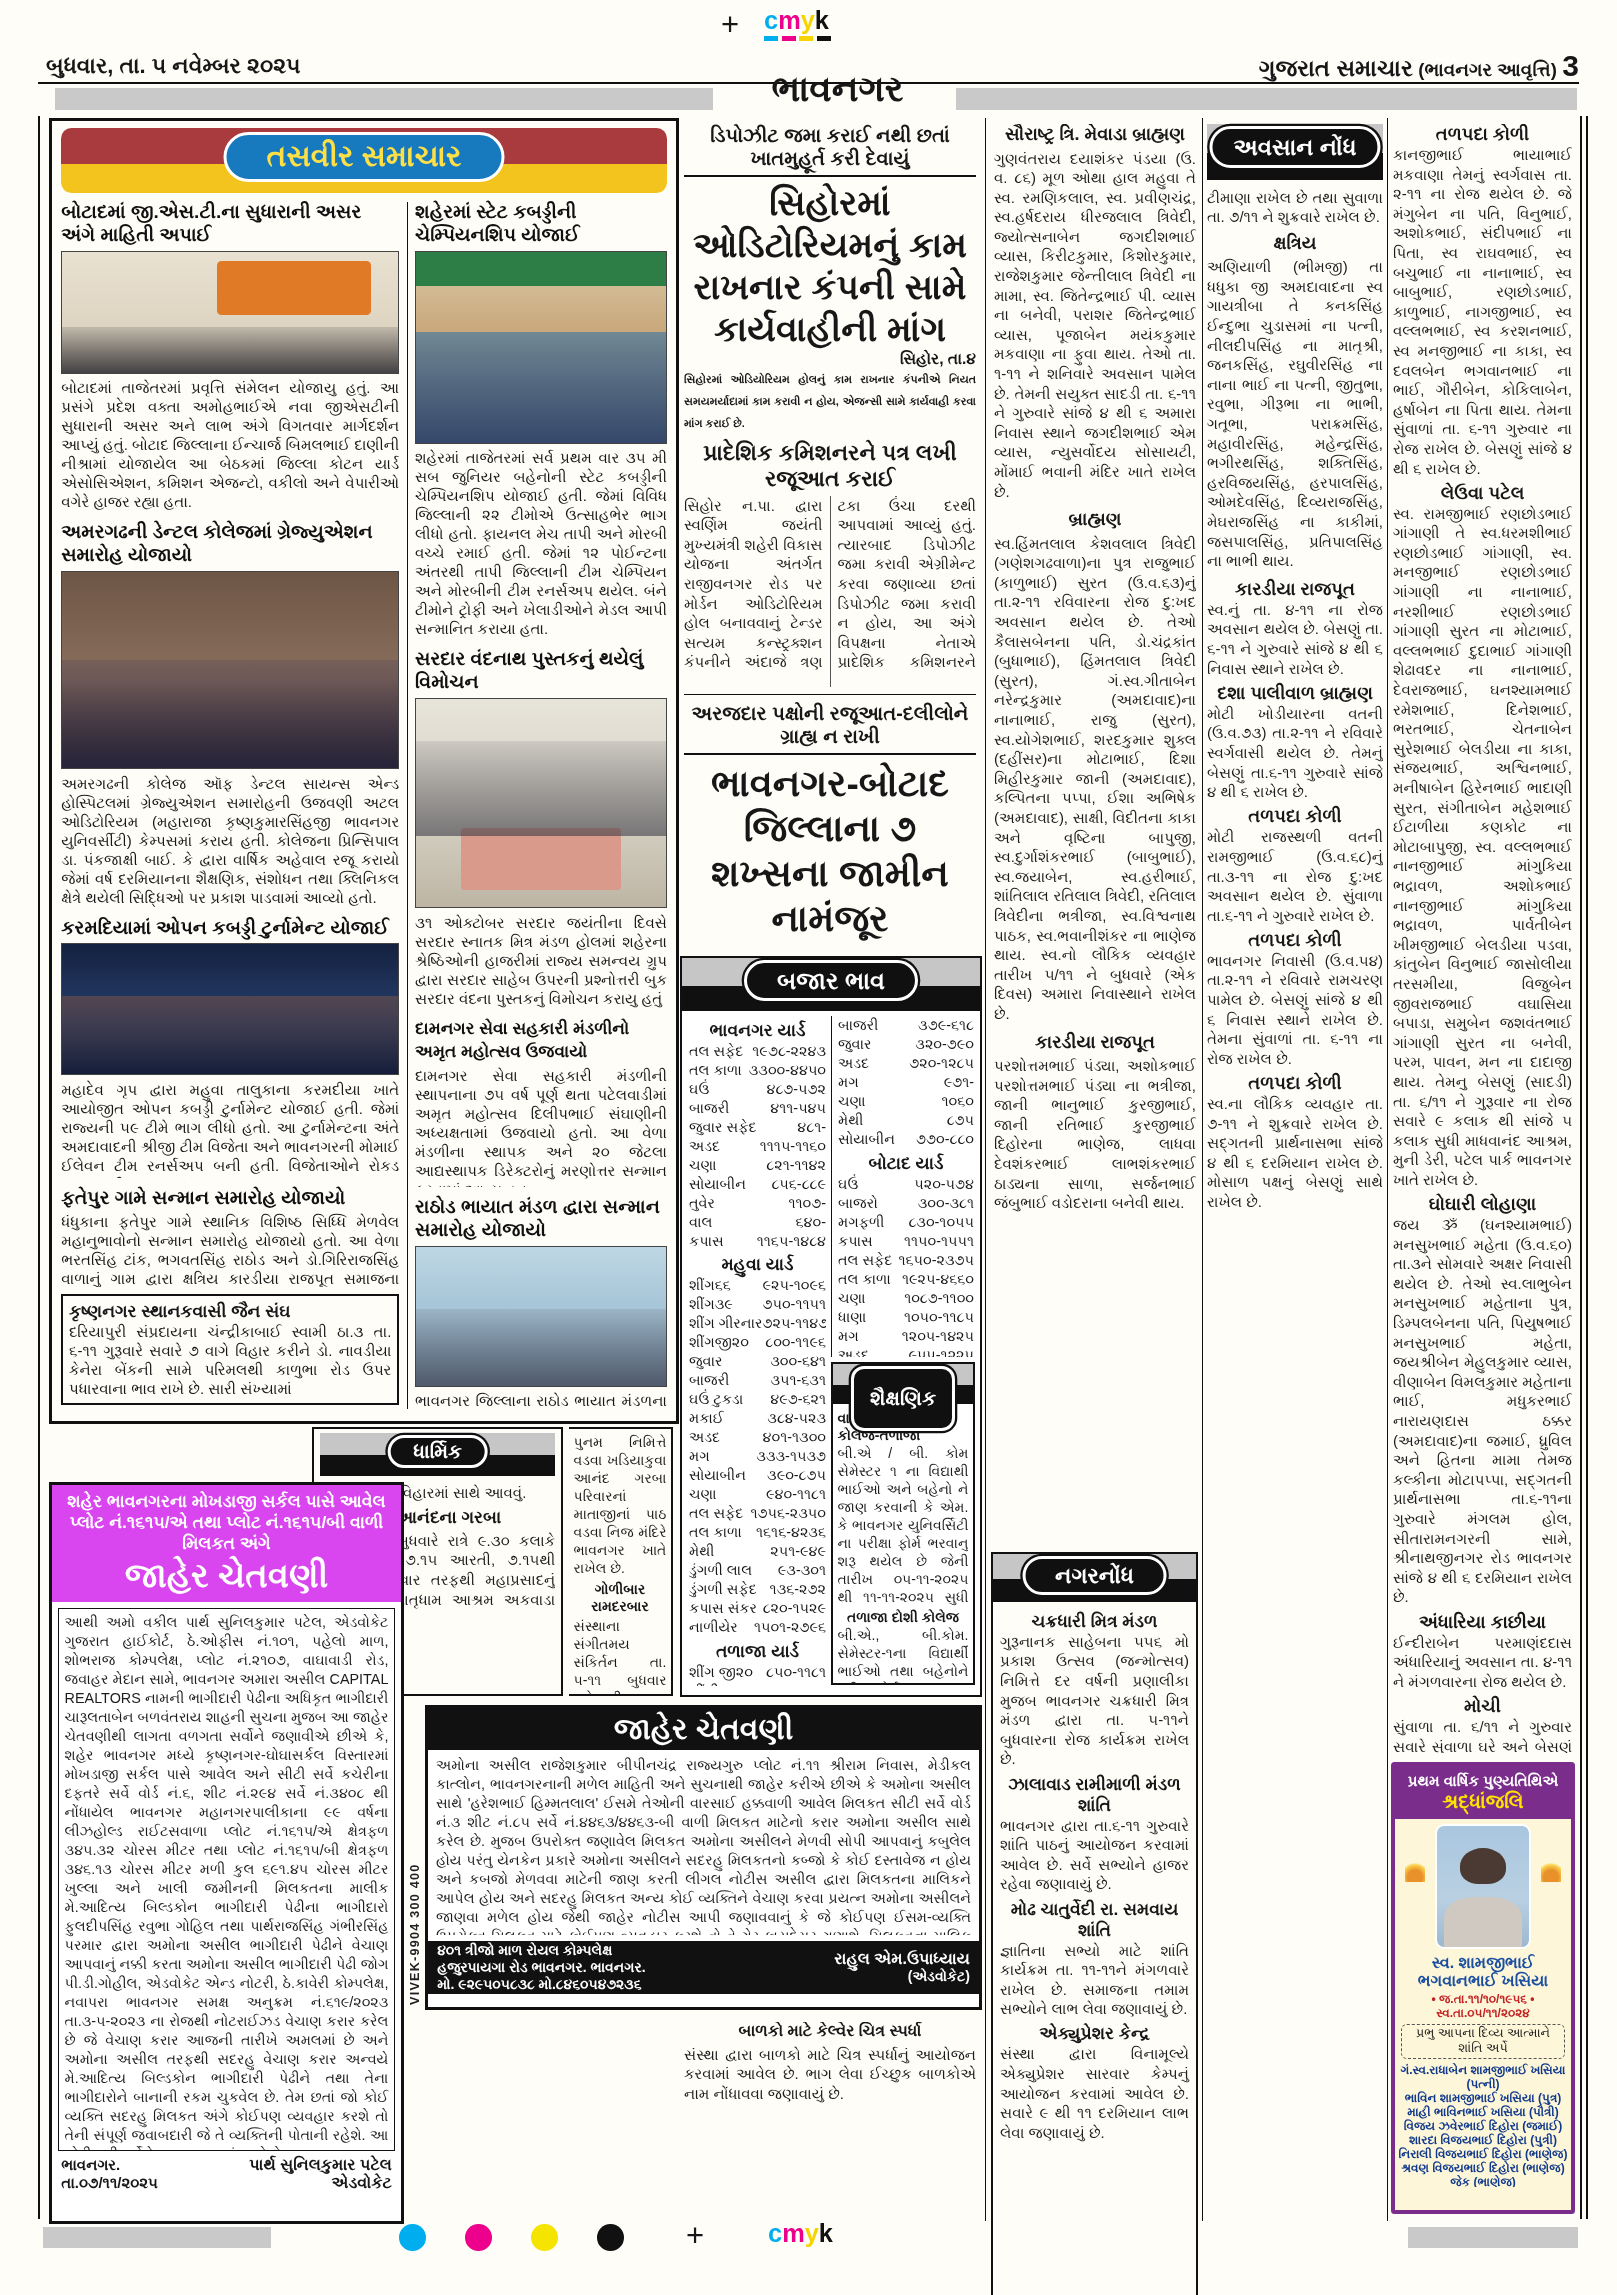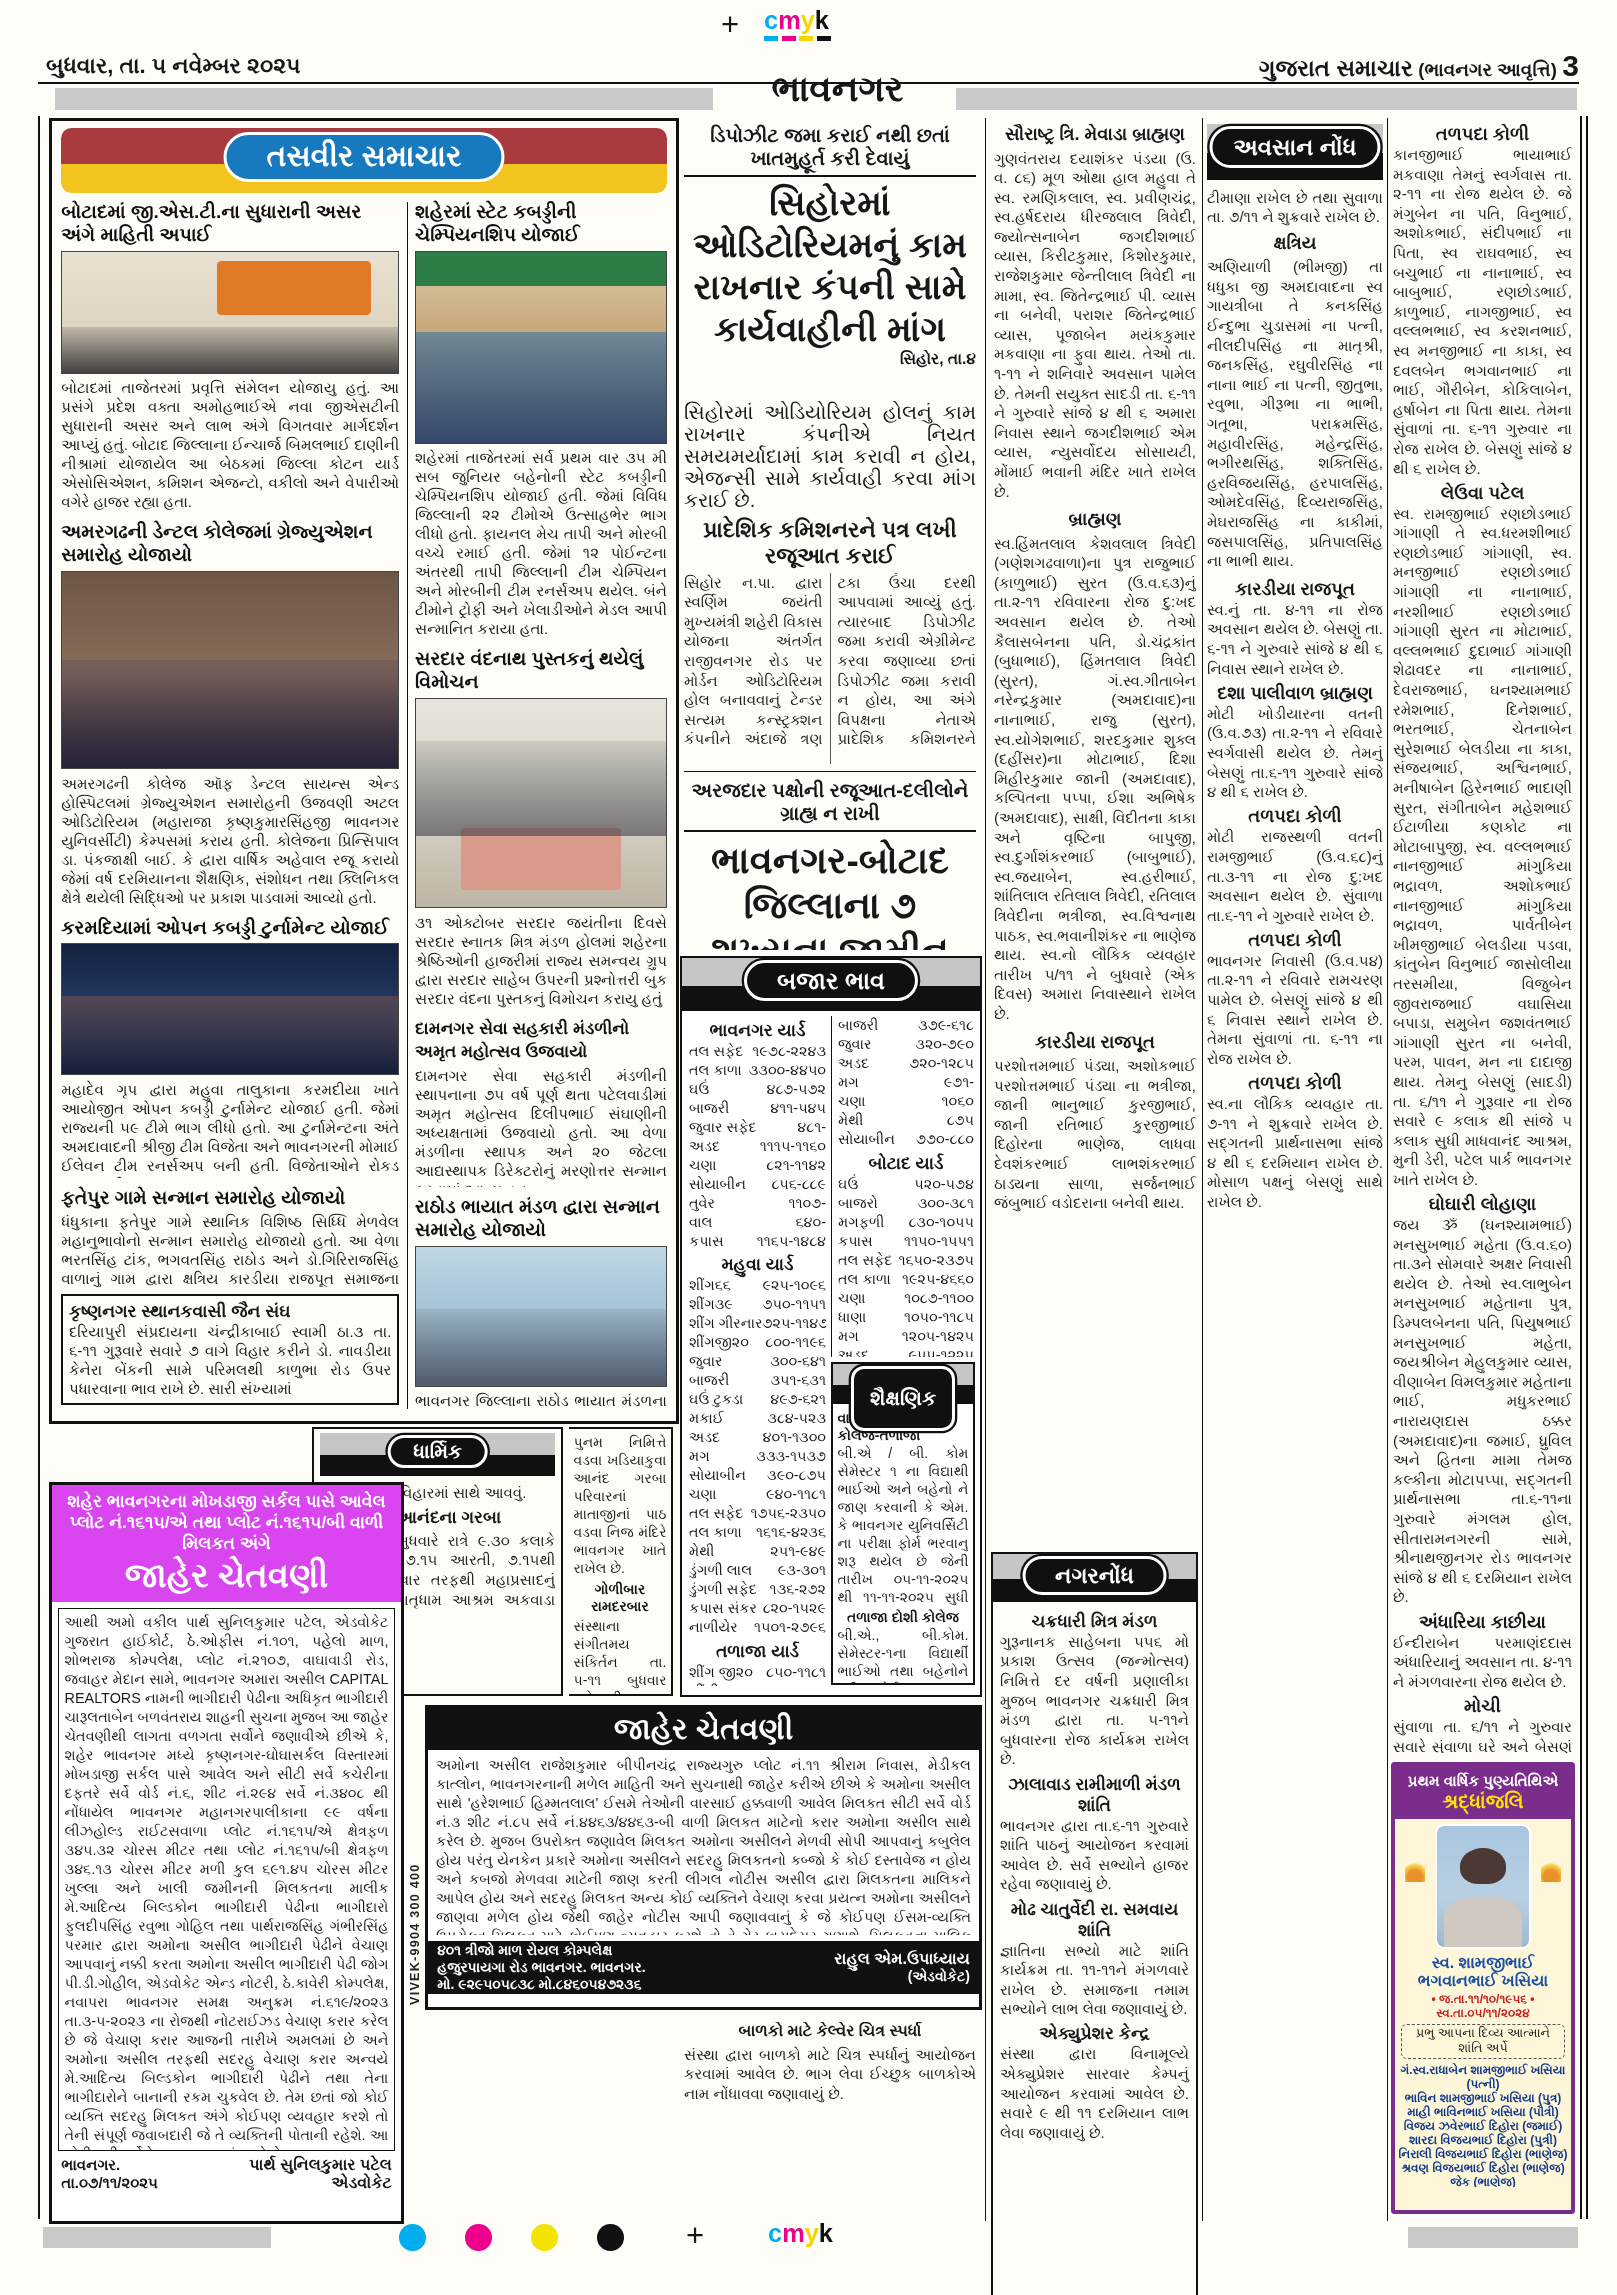--- a/index.html
+++ b/index.html
@@ -21,37 +21,37 @@
   .sechead .gray{position:absolute;left:0;top:0;right:0;height:28px;background:#c6c6c6;}
   .sechead .blk{position:absolute;left:0;top:28px;right:0;height:25.4px;background:#101010;}
   .sechead .pill{position:absolute;left:50%;top:2.3px;transform:translateX(-50%);
      background:#101010;color:#fff;border:3.5px solid #fff;box-shadow:0 0 0 2.3px #101010;
      border-radius:26.6px;padding:3.5px 30px;font-weight:bold;font-size:25.4px;white-space:nowrap;}
   .subhead{font-size:19.6px;font-weight:bold;text-align:center;margin:5.8px 0 3.5px;}
   .obit-col{display:flex;flex-direction:column;gap:4.6px;}
   .kicker{font-size:19.6px;font-weight:bold;text-align:center;border-bottom:2.3px solid #111;
      padding-bottom:4.6px;margin-bottom:5.8px;}
   .dateline{font-size:15.6px;font-weight:bold;text-align:right;}
-  .lead{font-size:20px;line-height:22px;font-weight:normal;text-align:justify;margin-top:33px;}
+  .lead{font-size:11px;line-height:22px;font-weight:bold;text-align:justify;}
   .bighead{font-weight:bold;text-align:center;}
   .two-col{column-count:2;column-gap:15px;column-rule:1.2px solid #555;}
   .mrow{display:flex;justify-content:space-between;font-size:14.4px;line-height:19px;}
   .mrow .mn{white-space:nowrap;}
   .mrow .mv{white-space:nowrap;}
   .myard{font-size:17.3px;font-weight:bold;text-align:center;margin:3.5px 0 1.2px;}
   .notice-border{border:3.5px solid #111;background:#fff;}
   .vtxt{writing-mode:vertical-rl;transform:rotate(180deg);font-size:12.7px;letter-spacing:1.2px;
      color:#222;font-weight:bold;}
   .dot{width:26.6px;height:26.6px;border-radius:50%;display:inline-block;margin-right:37px;}
   .cmyk-word span{font-size:25.4px;font-weight:bold;}
   .tseh{position:relative;height:65px;border-radius:10.4px;overflow:hidden;}
   .tseh .red{position:absolute;left:0;top:0;right:0;height:36px;background:#a93a3e;}
   .tseh .yel{position:absolute;left:0;top:36px;right:0;height:29px;background:#f2c41d;}
   .tseh .bluepill{position:absolute;left:50%;top:3.5px;transform:translateX(-50%);
-     background:#1779be;color:#ffffff;border:3.5px solid #fff;border-radius:25.4px;
+     background:#1779be;color:#fde047;border:3.5px solid #fff;border-radius:25.4px;
      padding:4.6px 40px;font-size:30px;font-weight:bold;white-space:nowrap;}
 </style>
 </head>
 <body>
 
 <div class="abs" style="left:721px;top:7px;font-size:31px;">+</div>
 <div class="abs cmyk-word" style="left:764px;top:5.8px;">
   <span style="color:#00aeef;">c</span><span style="color:#ec008c;">m</span><span style="color:#f5d400;">y</span><span style="color:#111;">k</span>
   <div style="display:flex;gap:3.5px;margin-top:1.2px;">
     <span style="width:14px;height:5.2px;background:#00aeef;display:inline-block;"></span>

